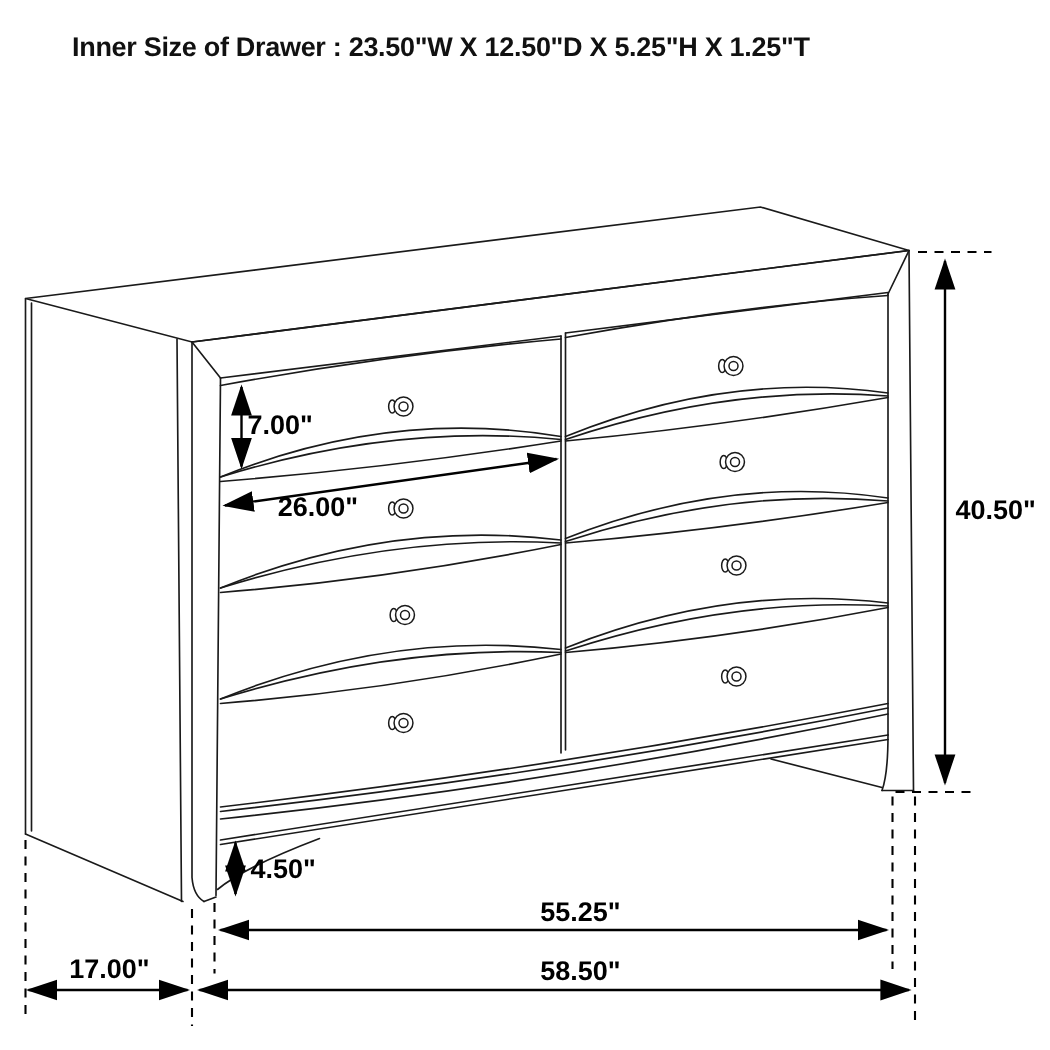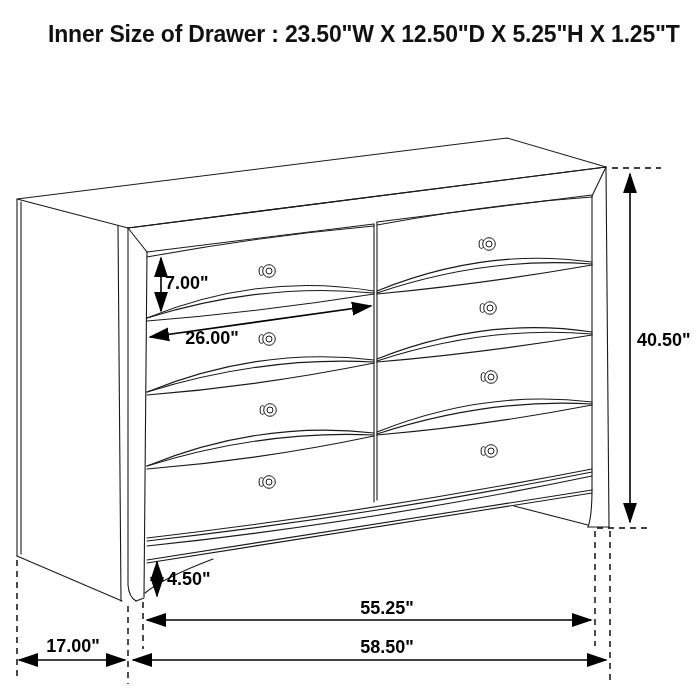--- a/index.html
+++ b/index.html
@@ -1,18 +1,18 @@
 <!DOCTYPE html>
 <html><head>
 <meta charset="utf-8">
 <style>
   html,body{margin:0;padding:0;background:#fff;}
   .page{position:relative;width:700px;height:700px;background:#ffffff;overflow:hidden;
         font-family:"Liberation Sans", sans-serif;}
-  .title{position:absolute;left:48px;top:21px;font-size:23px;font-weight:700;color:#111;
+  .title{position:absolute;left:48px;top:21px;font-size:18px;font-weight:700;color:#111;
          letter-spacing:-0.2px;white-space:nowrap;}
   svg{position:absolute;left:0;top:0;}
   .ln{stroke:#1a1a1a;stroke-width:1.1;fill:none;stroke-linecap:round;}
   .dim{stroke:#000;stroke-width:1.6;fill:none;}
   .dash{stroke:#000;stroke-width:1.4;fill:none;stroke-dasharray:6 5;}
   .lbl{font-family:"Liberation Sans", sans-serif;font-size:18px;font-weight:700;fill:#000;}
 </style>
 </head>
 <body>
 

